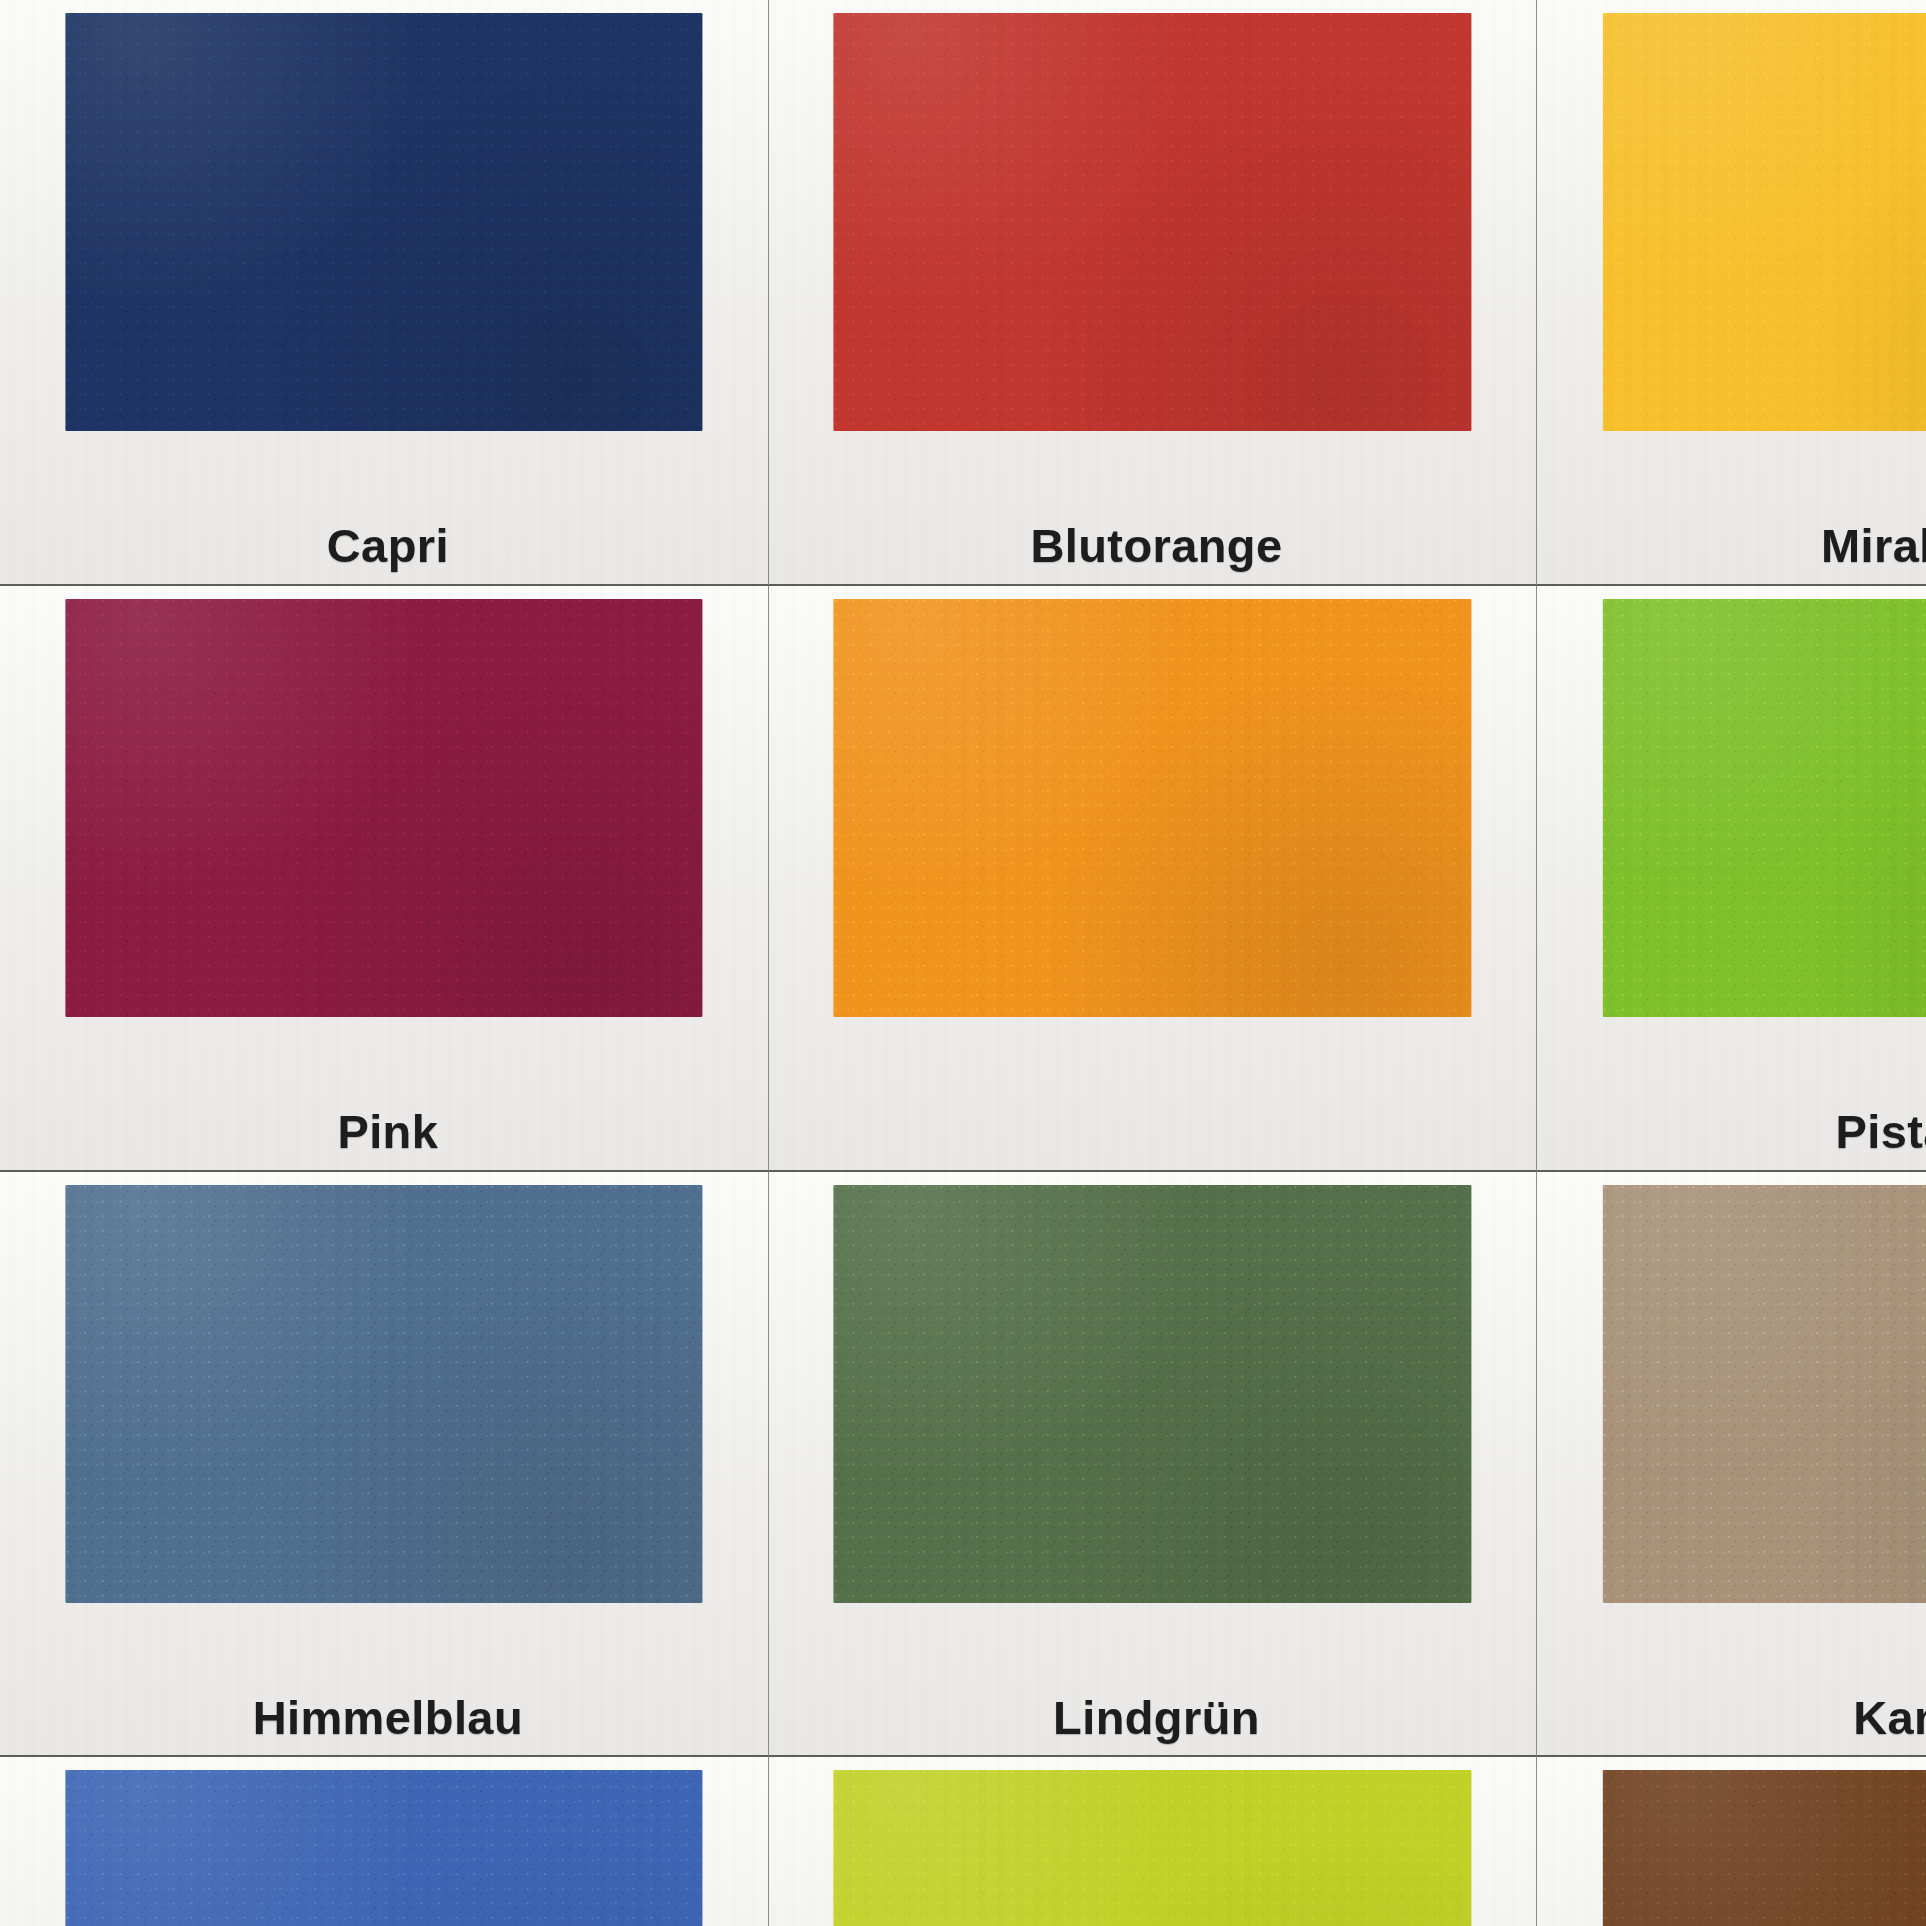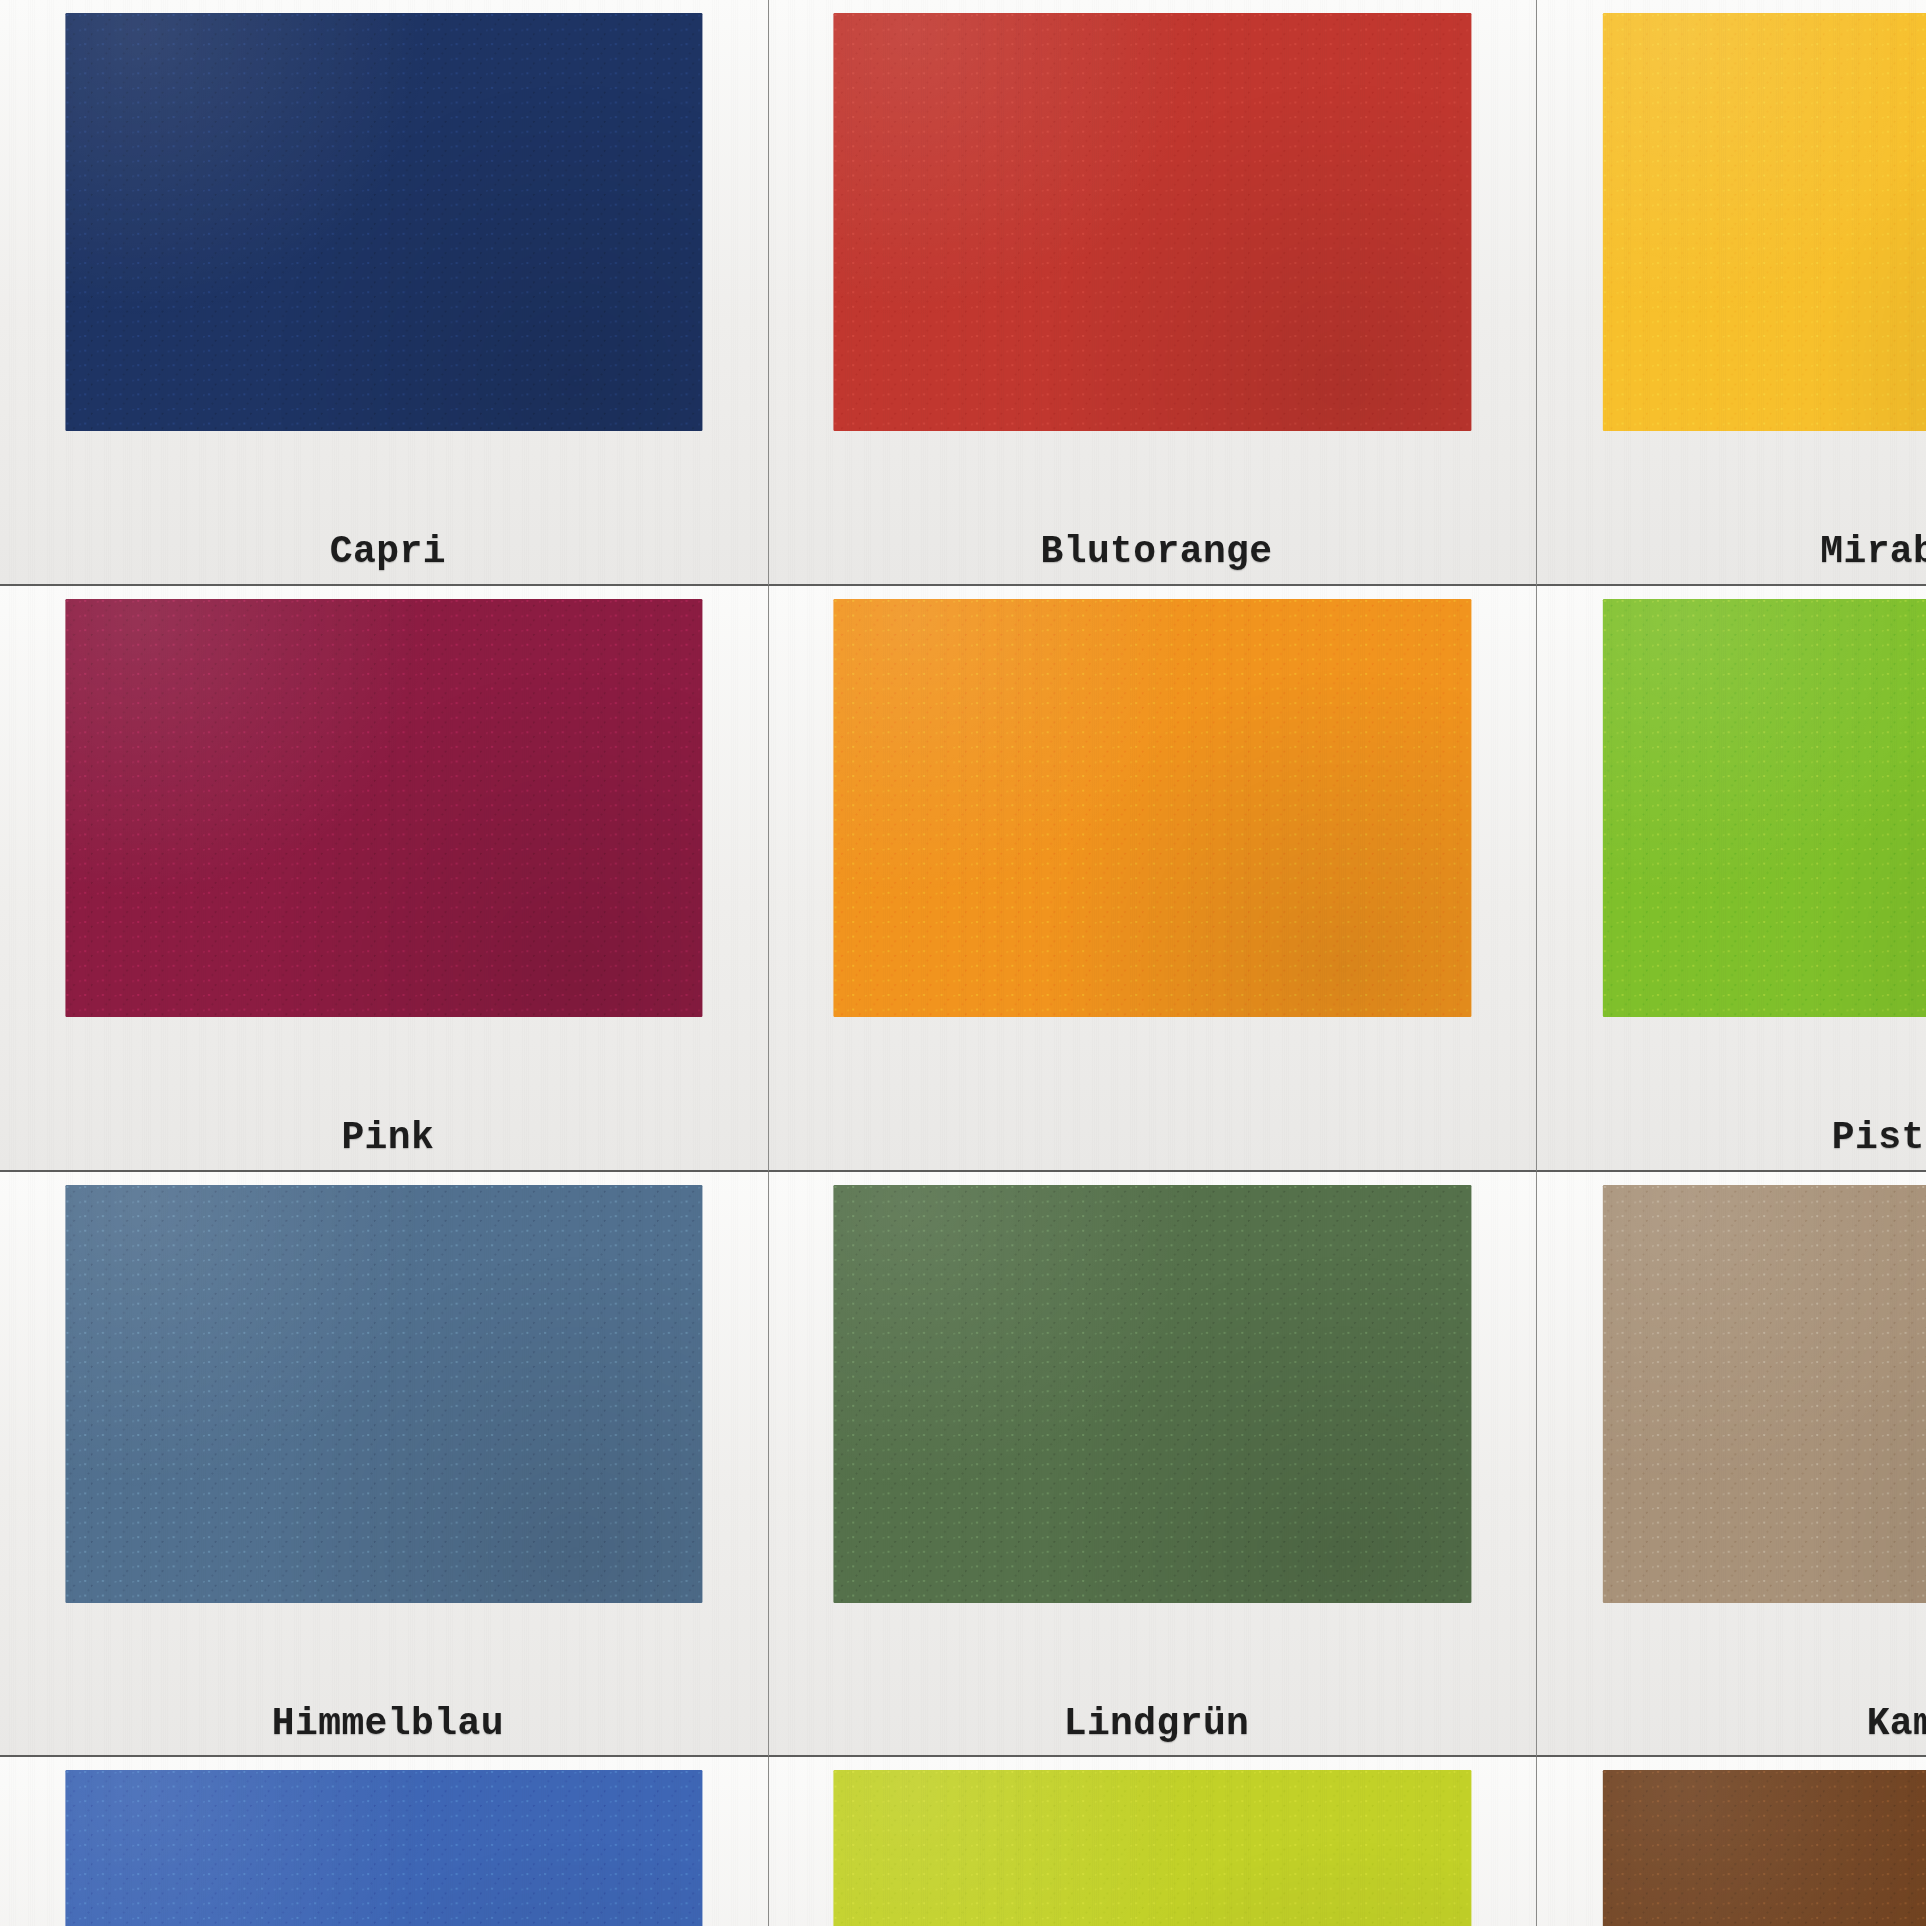--- a/index.html
+++ b/index.html
@@ -83,23 +83,23 @@
       radial-gradient(circle at 8.5px 6.5px, rgba(0,0,0,.55) 0 0.8px, transparent 1.2px),
       radial-gradient(circle at 14.6px 2.7px, rgba(255,255,255,.55) 0 0.7px, transparent 1.1px),
       radial-gradient(circle at 5.4px 11.2px, rgba(0,0,0,.40) 0 0.8px, transparent 1.2px);
     background-size:17.7px 14.6px,17.7px 14.6px,17.7px 14.6px,17.7px 14.6px;
   }
   .label{
     position:absolute;
     left:8px;right:0;
     bottom:10.8px;
     text-align:center;
-    font-family:Liberation Mono, monospace;
+    font-family:Liberation Sans, sans-serif;
     font-weight:bold;
-    font-size:38px;
+    font-size:47px;
     letter-spacing:0.4px;
     color:#1d1d1d;
     text-shadow:0 0.8px 1.2px rgba(0,0,0,.22);
   }
 
   
   .scan-notch{
     position:absolute;
     left:0;top:0;
     width:743px;height:10px;

